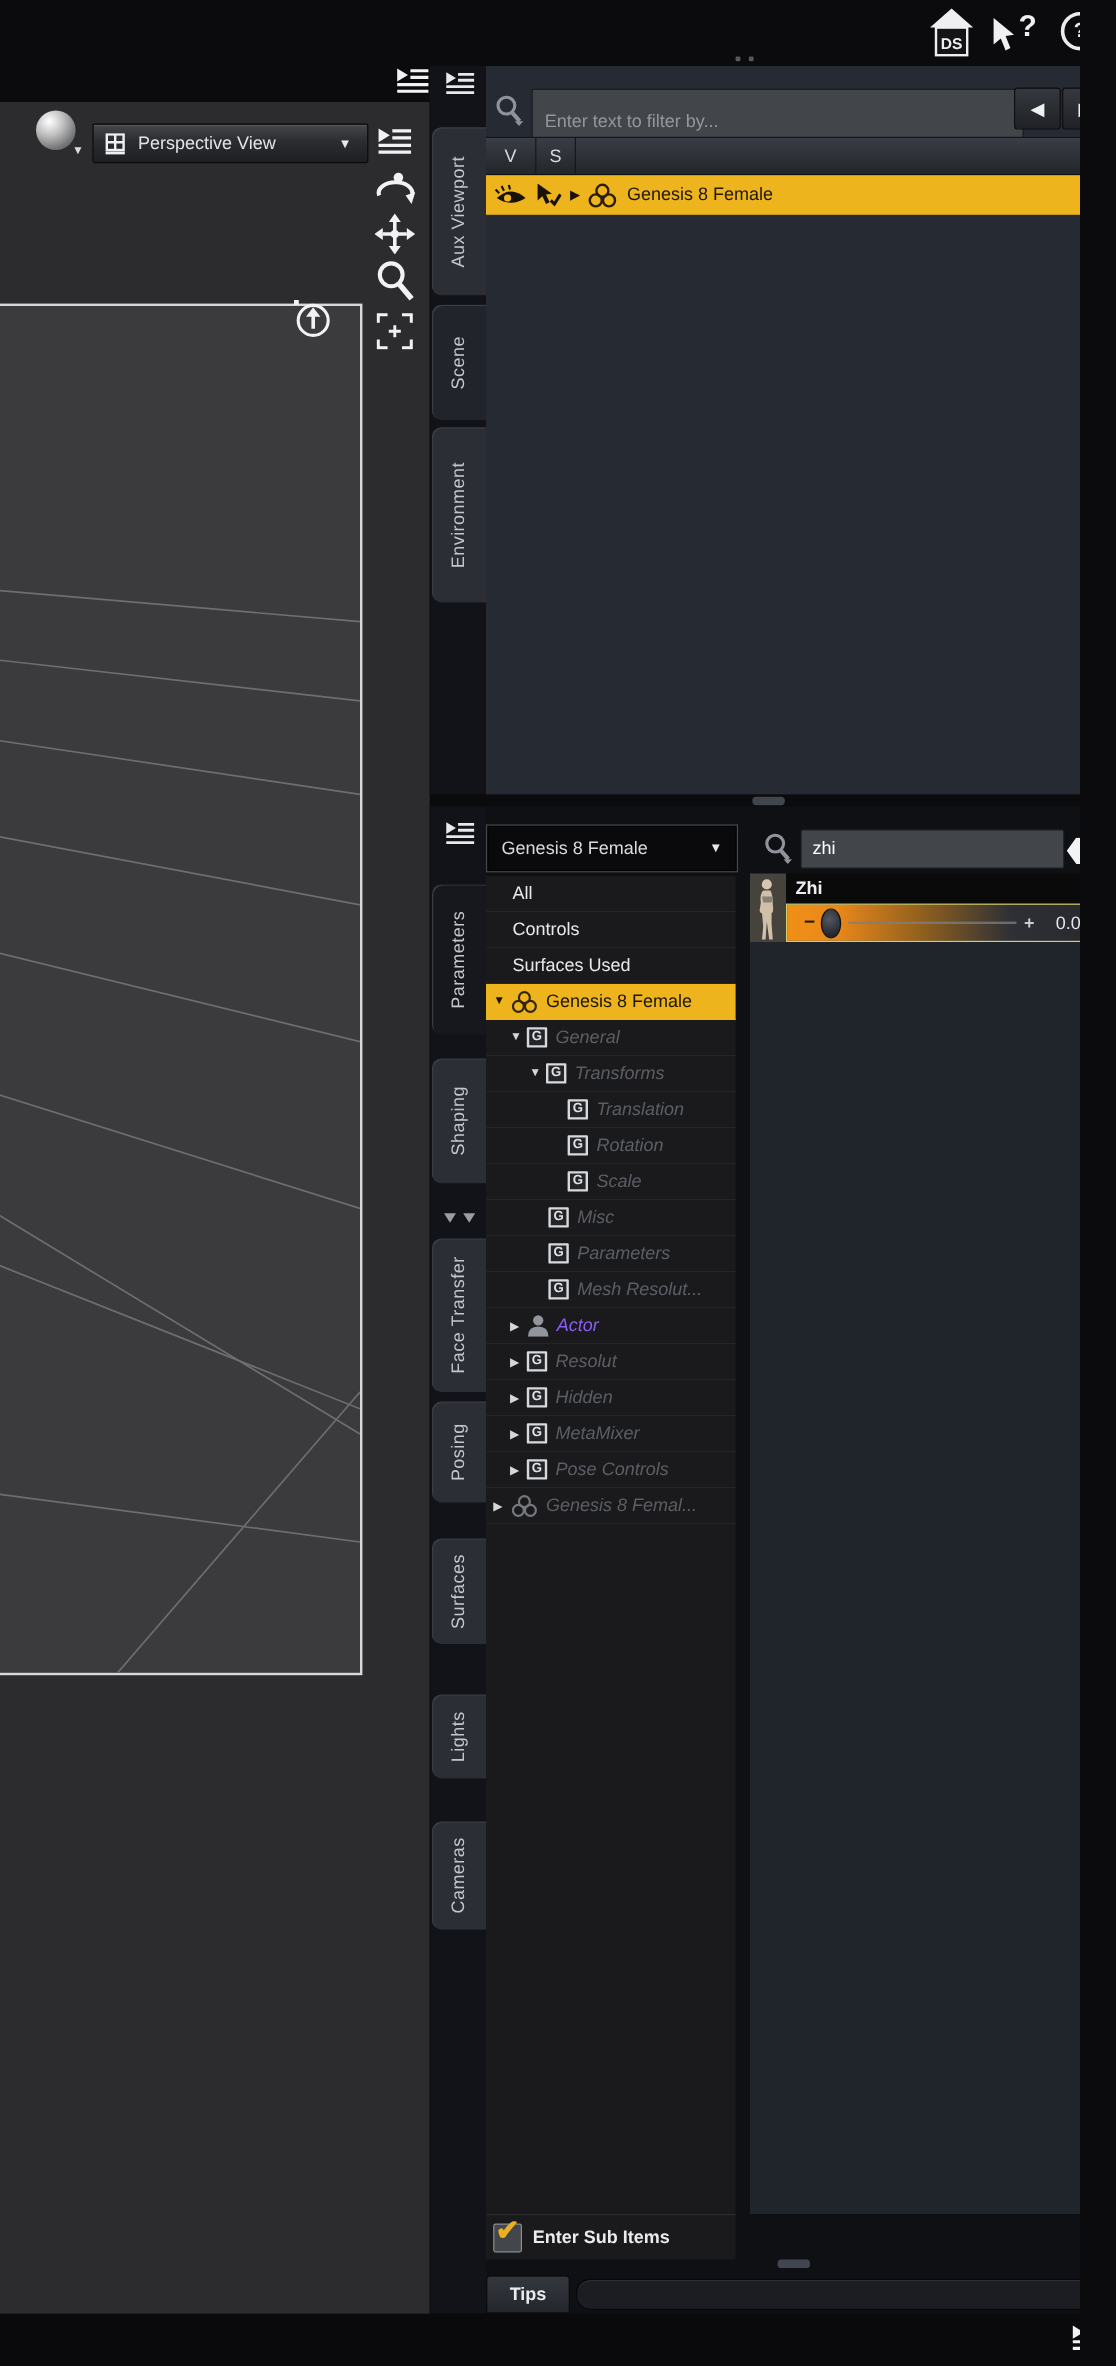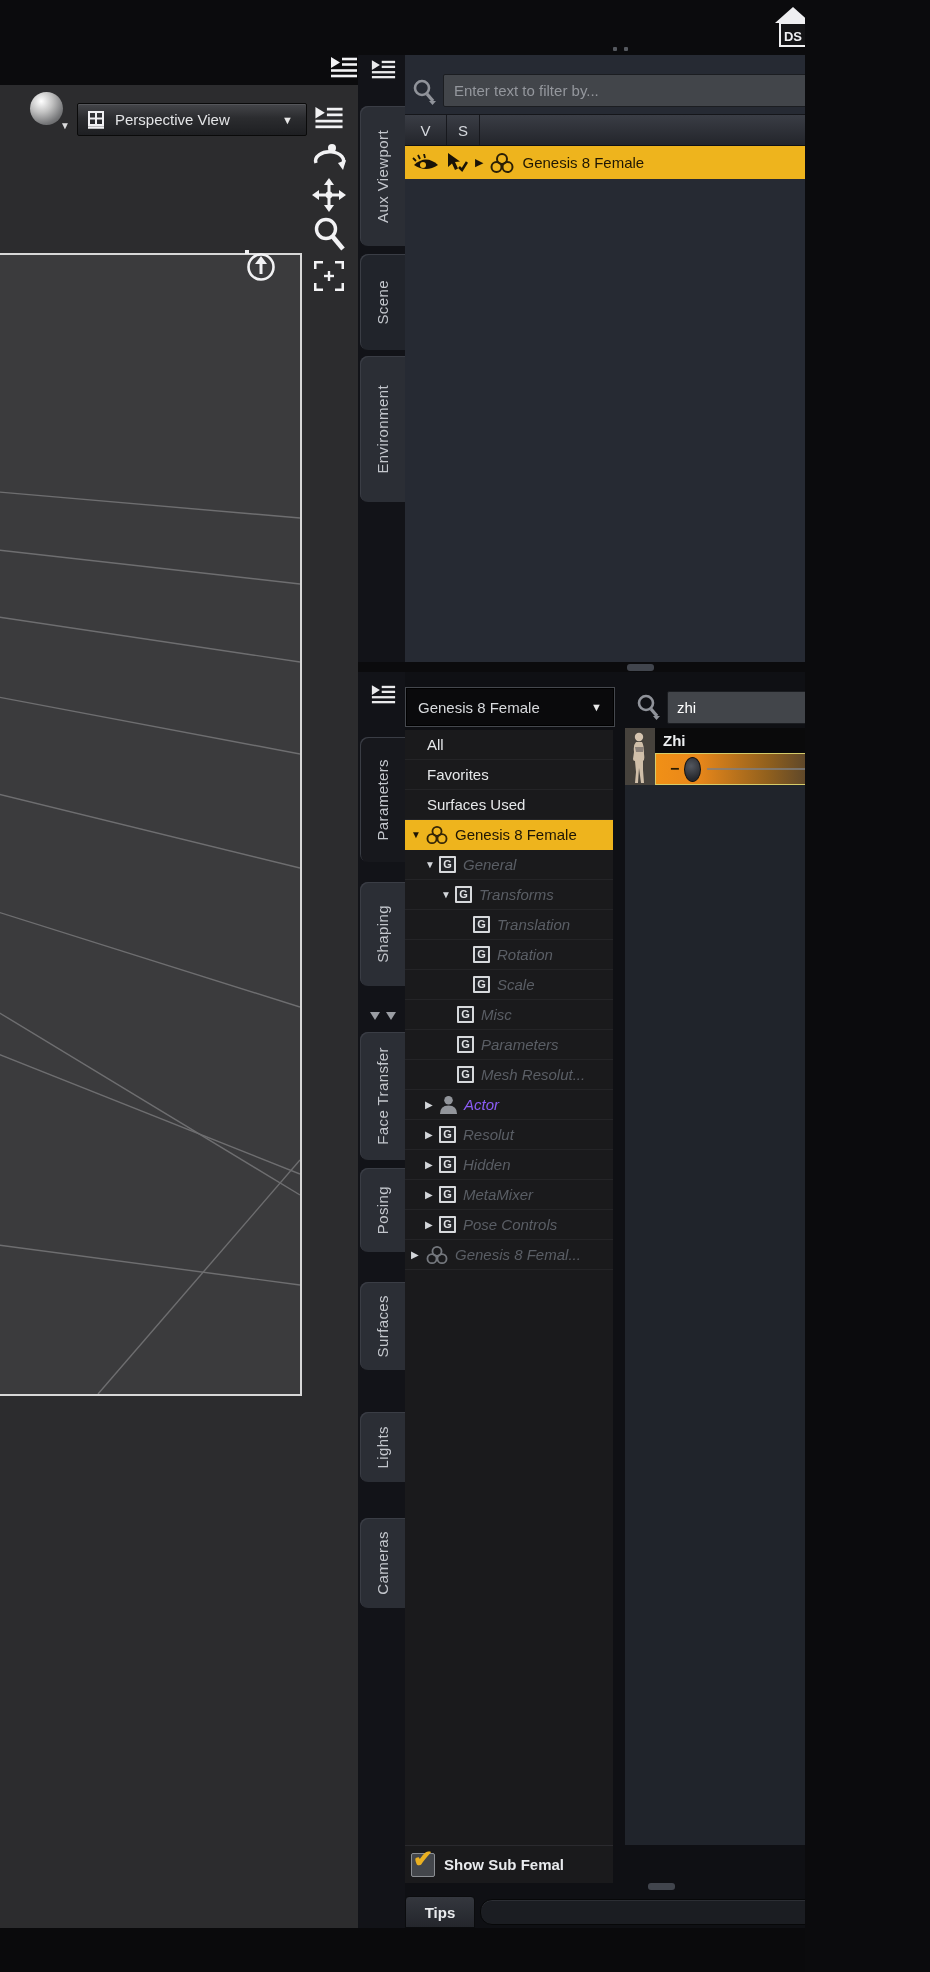--- a/index.html
+++ b/index.html
@@ -1,16 +1,16 @@
 <!DOCTYPE html>
 <html><head>
 <meta charset="utf-8">
 <style>
   html,body{margin:0;padding:0;background:#0b0b0d;}
-  .screen{position:relative;width:805px;height:1972px;background:#0b0b0d;overflow:hidden;
+  .screen{position:relative;width:900px;height:1972px;background:#0b0b0d;overflow:hidden;
           font-family:"Liberation Sans",sans-serif;color:#e6e8ea;}
   .abs{position:absolute;}
 
   
   .vp-area{position:absolute;left:0;top:85px;width:358px;height:1845px;background:#2c2c2e;}
   .vp-frame{position:absolute;left:-4px;top:253px;width:302px;height:1139px;border:2px solid #d8d8d8;
             background:#3b3b3d;overflow:hidden;}
   .cam-dd{position:absolute;left:77px;top:103px;width:228px;height:31px;border:1px solid #0a0a0a;border-radius:2px;
           background:linear-gradient(#45464a,#2b2c2f 45%,#1e1f22);display:flex;align-items:center;box-shadow:inset 0 1px 0 #55565a;}
   .cam-dd .lbl{font-size:15px;color:#e3e4e6;margin-left:10px;}
@@ -27,21 +27,21 @@
   .tabcol{position:absolute;left:358px;width:47px;background:#121318;}
   .vtab{position:absolute;left:360px;width:45px;background:#2b2e35;border-radius:8px 0 0 8px;
         display:flex;align-items:center;justify-content:center;box-shadow:inset 1px 1px 0 #3a3d45;}
   .vtab span{writing-mode:vertical-rl;transform:rotate(180deg);font-size:15px;color:#c3c6cc;letter-spacing:.4px;white-space:nowrap;}
   .vtab.act-top{background:#21242b;}
   .vtab.act-bot{background:#17181d;}
 
   
   .scene-panel{position:absolute;left:405px;top:55px;width:518px;height:607px;background:#262a33;}
   .filter-input{position:absolute;left:443px;top:74px;width:388px;height:31px;background:#42454a;border:1px solid #1b1d21;
-        border-radius:2px;color:#e8eaec;font-size:15px;padding:0 10px;font-family:"Liberation Sans",sans-serif;outline:none;}
+        border-radius:2px;color:#e8eaec;font-size:15px;padding:11px 10px;font-family:"Liberation Sans",sans-serif;outline:none;}
   .filter-input::placeholder{color:#94979d;}
   .nav-btn{position:absolute;top:73px;width:37px;height:33px;border:1px solid #0c0d10;border-radius:3px;
         background:linear-gradient(#35383f,#1f2126);color:#eef0f2;font-size:15px;display:flex;align-items:center;justify-content:center;}
   .scene-hdr{position:absolute;left:405px;top:114px;width:518px;height:30px;display:flex;align-items:center;
         background:linear-gradient(#3a3d45,#23252b);border-top:1px solid #15161a;border-bottom:1px solid #101115;
         font-size:15px;color:#d6d9de;}
   .scene-hdr .c{border-right:1px solid #17181d;height:100%;display:flex;align-items:center;justify-content:center;}
   .scene-row{position:absolute;left:405px;top:146px;width:518px;height:33px;background:#eeb41d;display:flex;align-items:center;}
   .scene-row .name{color:#1f1704;font-size:15px;margin-left:7px;}
 
@@ -375,21 +375,21 @@
   <input class="search-input" type="text" value="zhi" style="">
   <div class="clear-btn">
     <span>×</span>
   </div>
 
   <div class="plist">
     <div class="prow" style="top:0;padding-left:22px;">
       <span class="t">All</span>
       </div>
     <div class="prow" style="top:30px;padding-left:22px;">
-      <span class="t">Favorites</span>
+      <span class="t">Controls</span>
       </div>
     <div class="prow" style="top:60px;padding-left:22px;">
       <span class="t">Surfaces Used</span>
       </div>
 
     <div class="prow sel" style="top:90px;padding-left:6px;">
       <span class="exp">▼</span>
       <svg width="24" height="20" viewBox="0 0 26 22" style="margin-right:6px;flex:none;">
         <g fill="none" stroke="#332507" stroke-width="2">
           <circle cx="13" cy="7" r="5"></circle>
@@ -499,21 +499,21 @@
         <span class="plus">+</span>
         <span class="val">0.0%</span>
       </div>
     </div>
   </div>
 
   <div class="ssi">
     <div class="chk">
       <span class="mark">✔</span>
     </div>
-    <span class="t">Show Sub Femal</span>
+    <span class="t">Enter Sub Items</span>
   </div>
 
   <div class="split-handle" style="left:648px;top:1883px;"></div>
   <div class="tips-bar"></div>
   <div class="tips-btn">
     <span>Tips</span>
     </div>
   <div class="tips-track"></div>
 
   <div class="bottom-strip">

